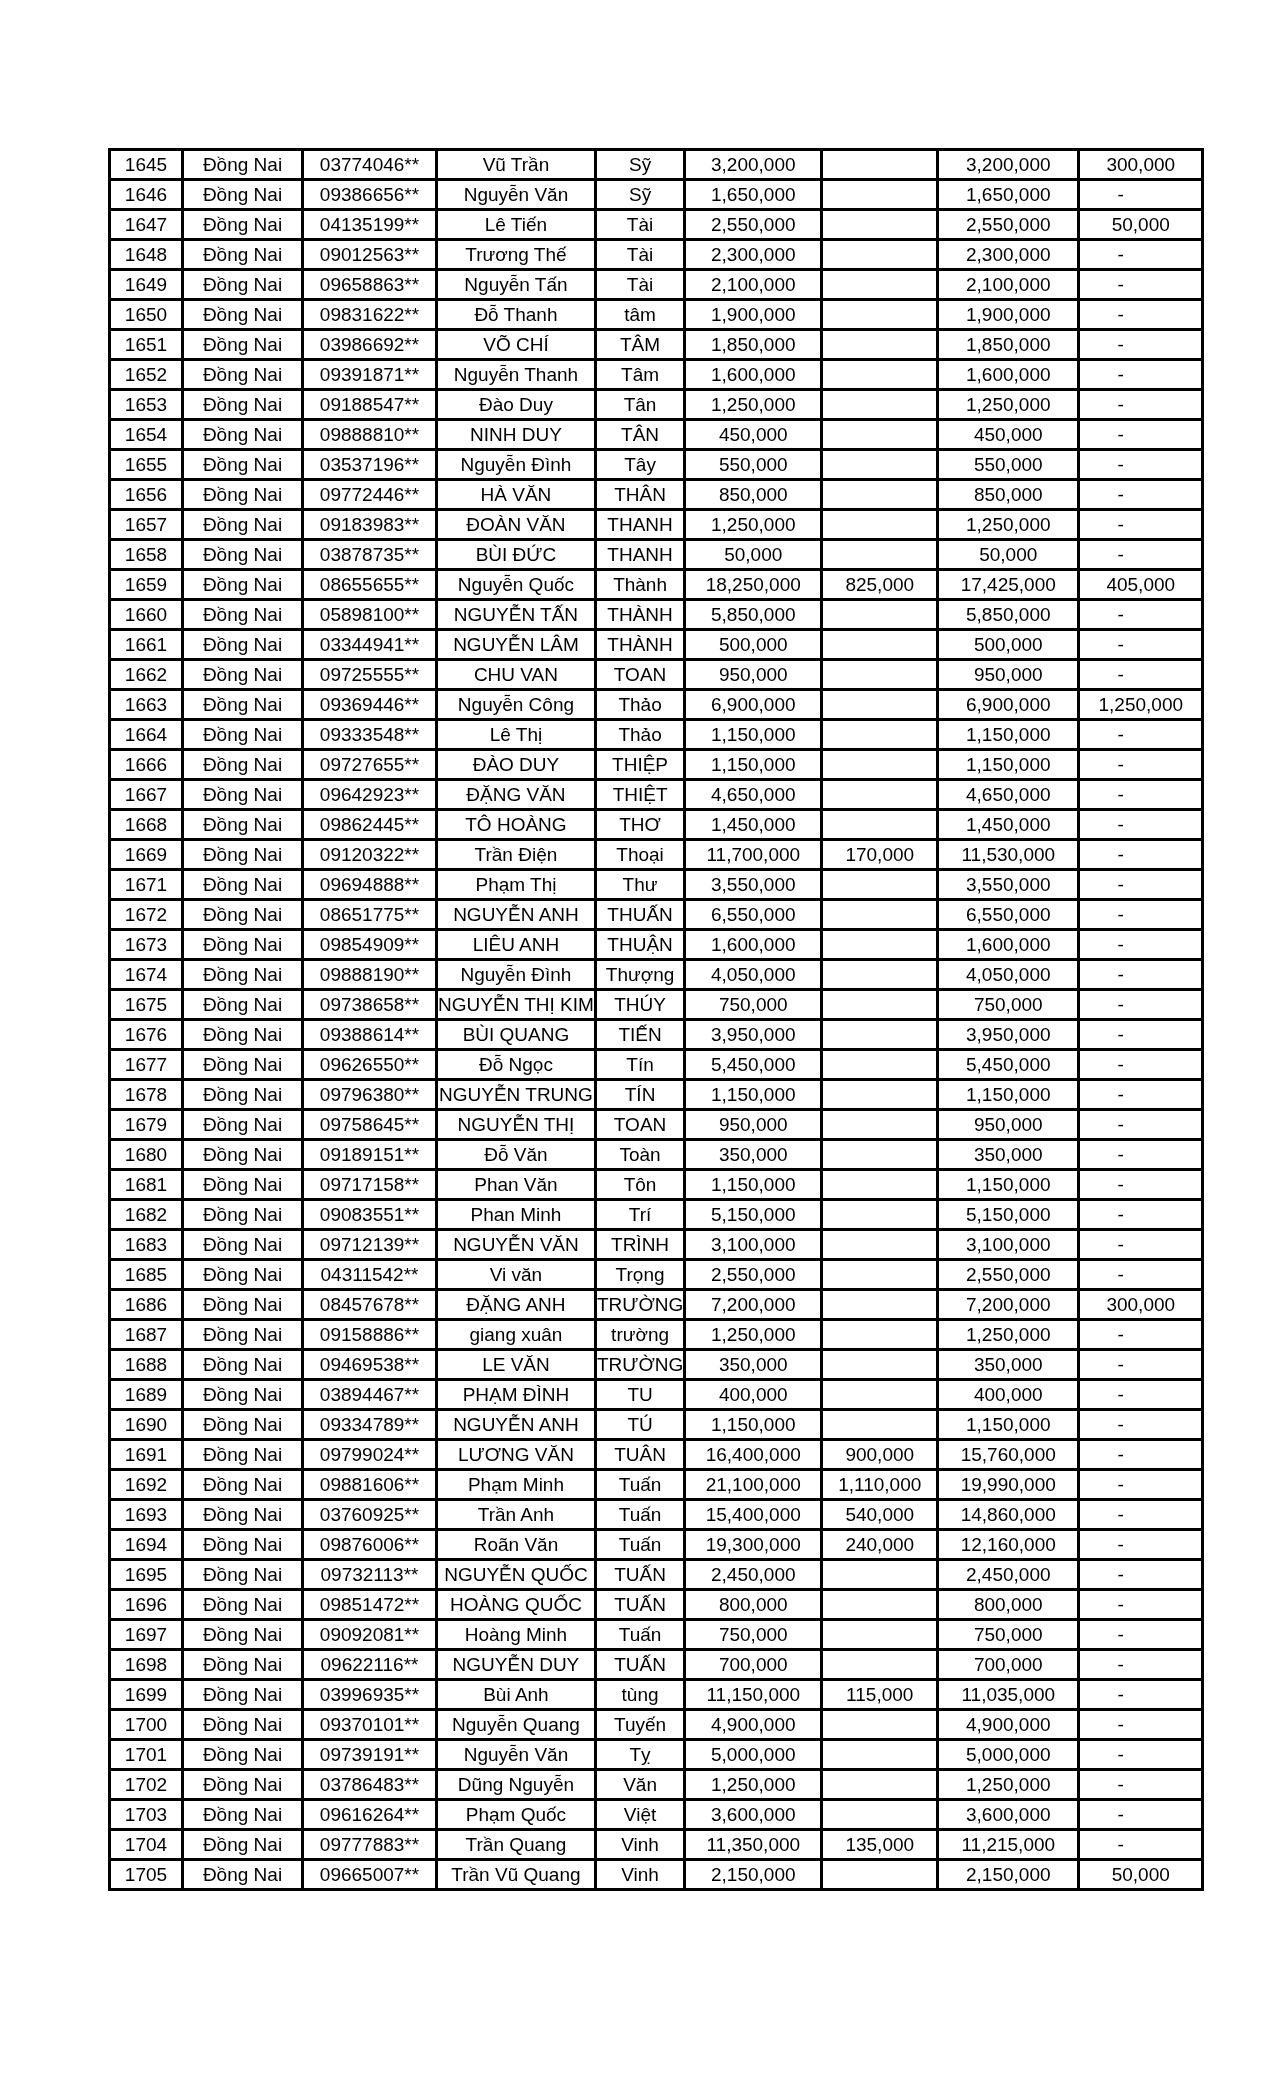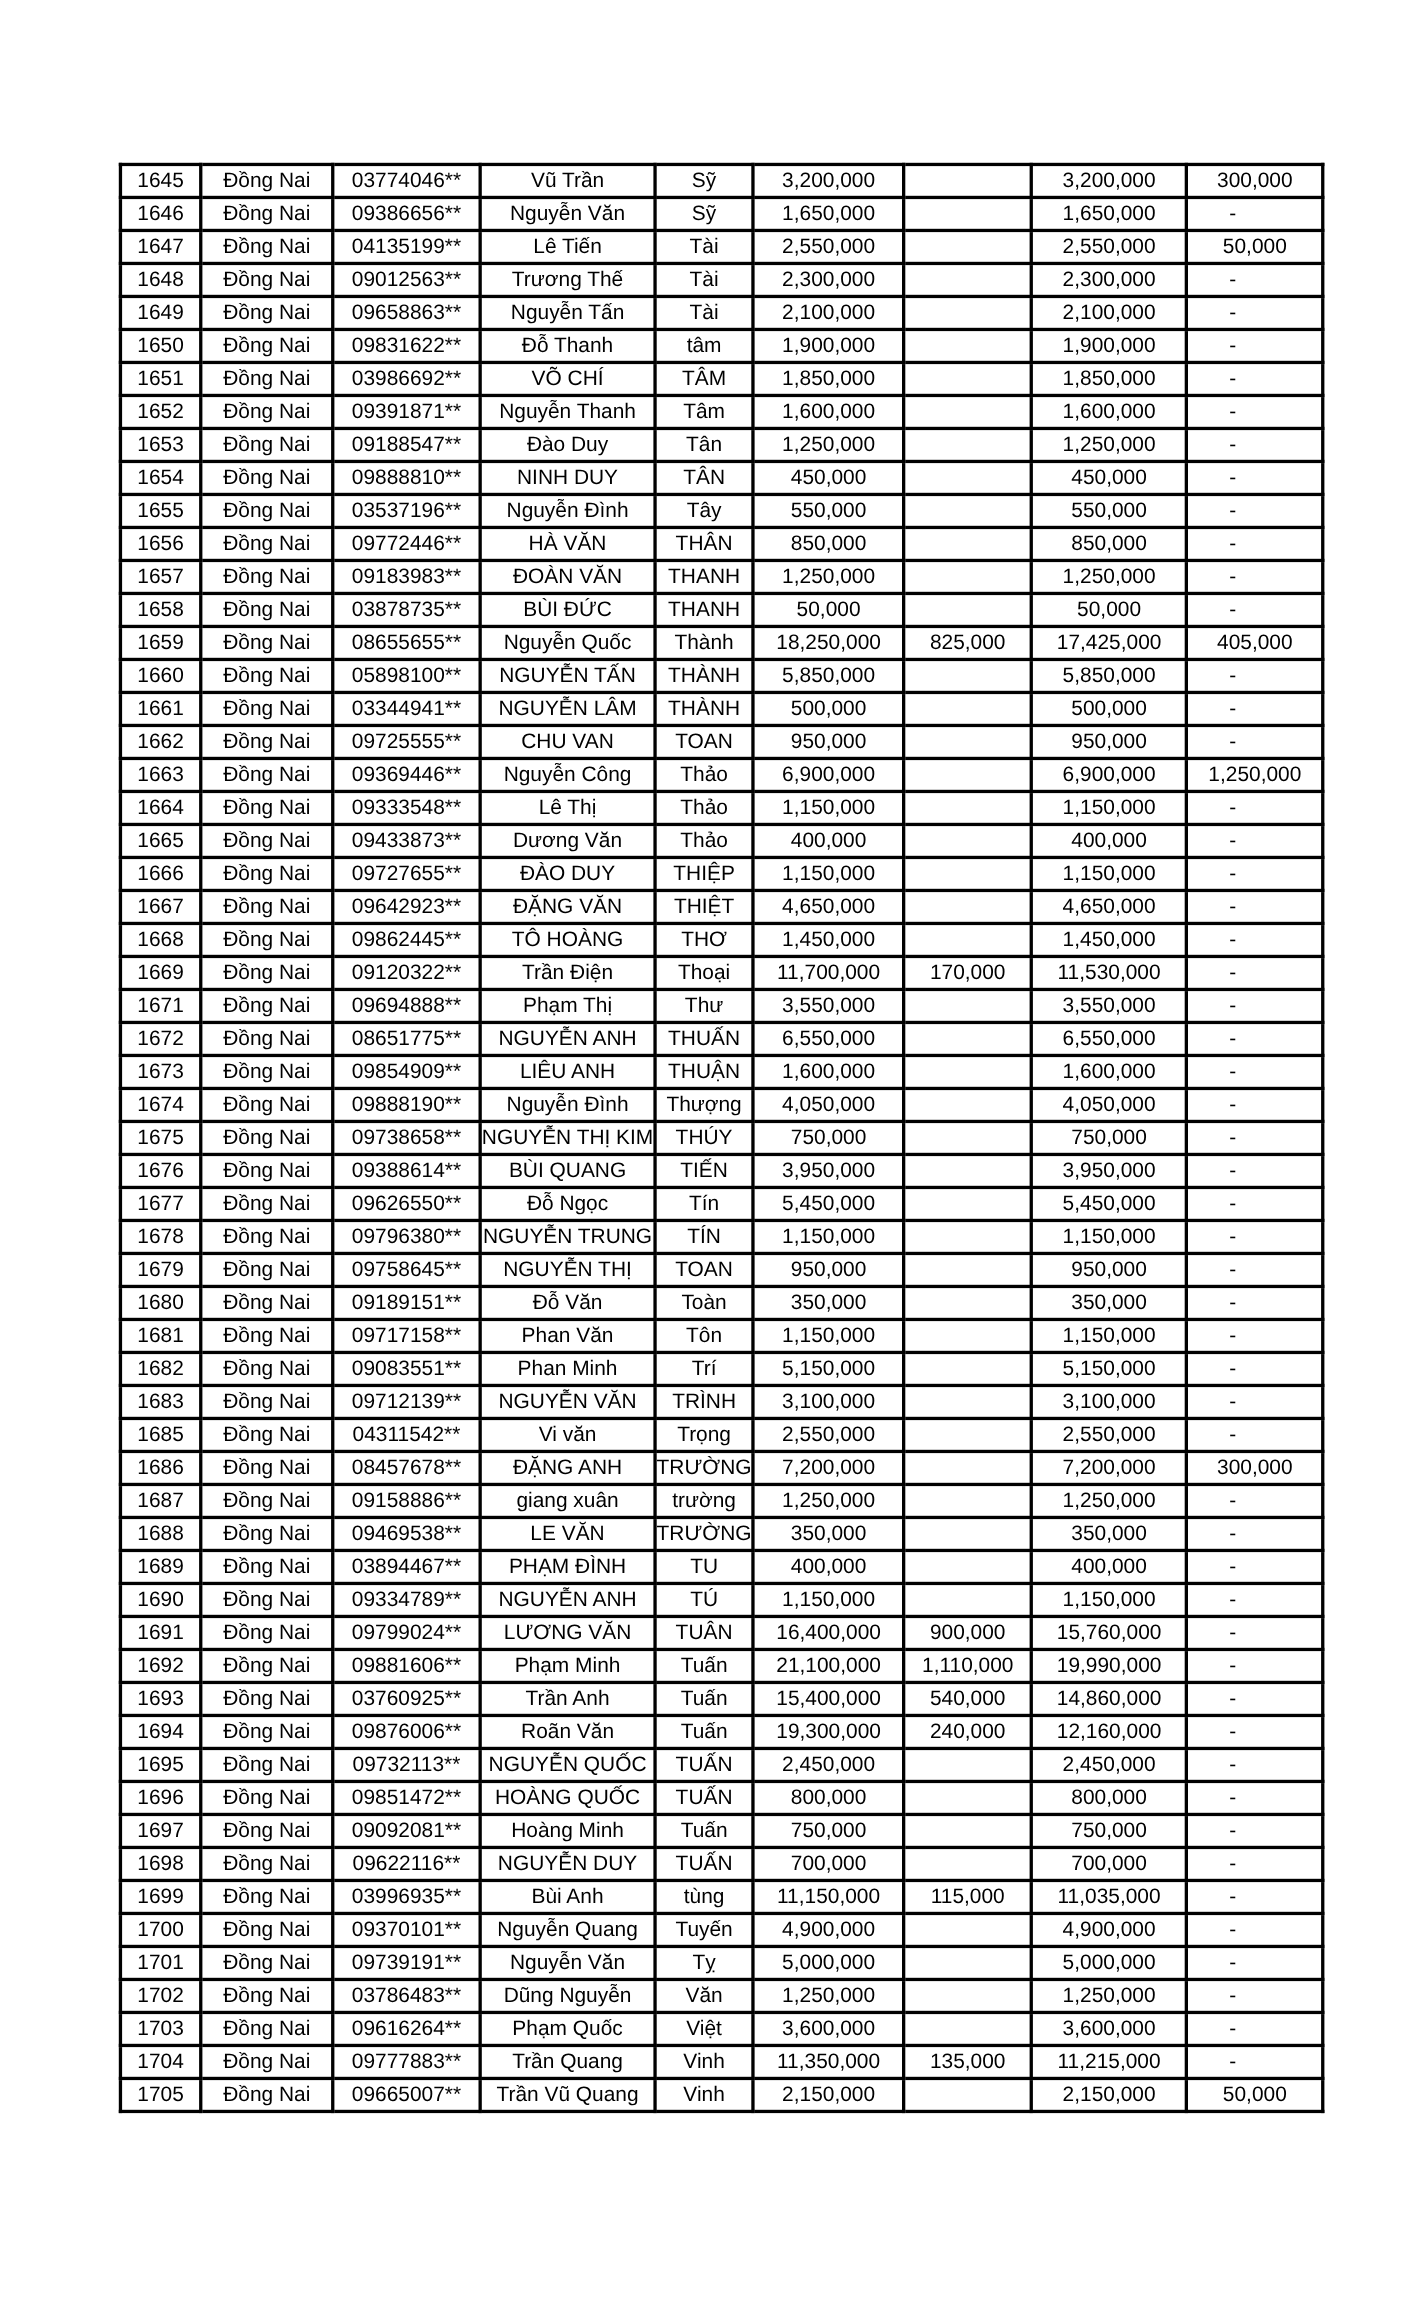--- a/index.html
+++ b/index.html
@@ -299,31 +299,20 @@
     <td class="c-prov">Đồng Nai</td>
     <td class="c-phone">09333548**</td>
     <td class="c-given">Lê Thị</td>
     <td class="c-last">Thảo</td>
     <td class="c-num c-a1">1,150,000</td>
     <td class="c-num c-a2"></td>
     <td class="c-num c-a3">1,150,000</td>
     <td class="c-num c-a4 dash">-</td>
   </tr>
 
-  <tr>
-    <td class="c-id">1665</td>
-    <td class="c-prov">Đồng Nai</td>
-    <td class="c-phone">09433873**</td>
-    <td class="c-given">Dương Văn</td>
-    <td class="c-last">Thảo</td>
-    <td class="c-num c-a1">400,000</td>
-    <td class="c-num c-a2"></td>
-    <td class="c-num c-a3">400,000</td>
-    <td class="c-num c-a4 dash">-</td>
-  </tr>
 
   <tr>
     <td class="c-id">1666</td>
     <td class="c-prov">Đồng Nai</td>
     <td class="c-phone">09727655**</td>
     <td class="c-given">ĐÀO DUY</td>
     <td class="c-last">THIỆP</td>
     <td class="c-num c-a1">1,150,000</td>
     <td class="c-num c-a2"></td>
     <td class="c-num c-a3">1,150,000</td>

